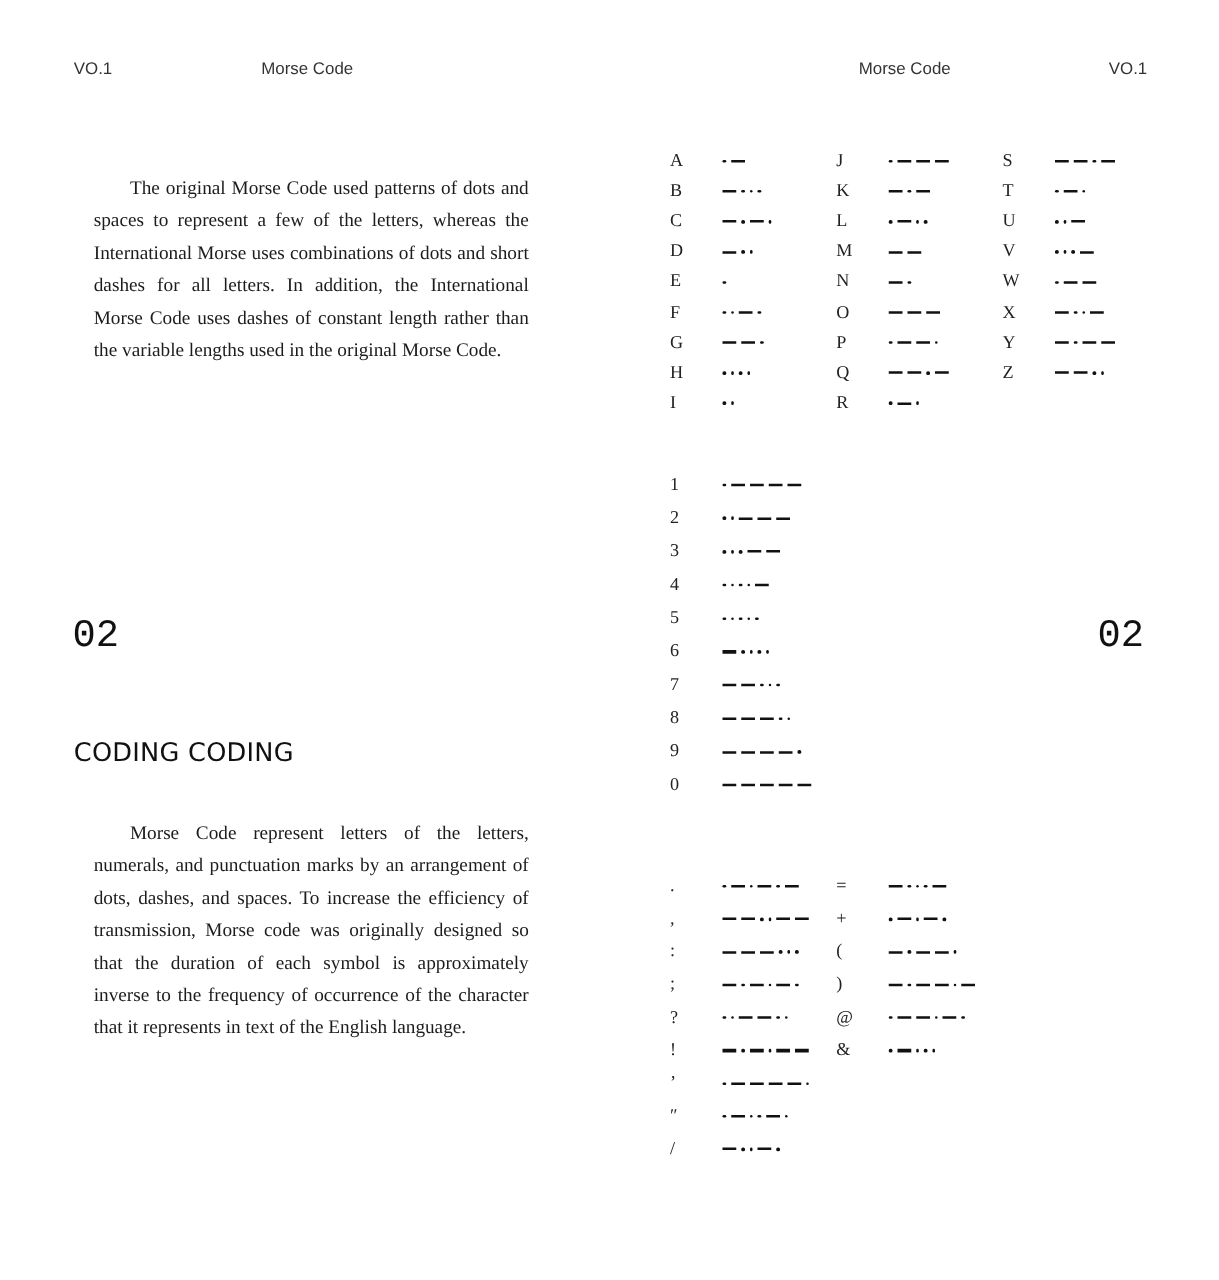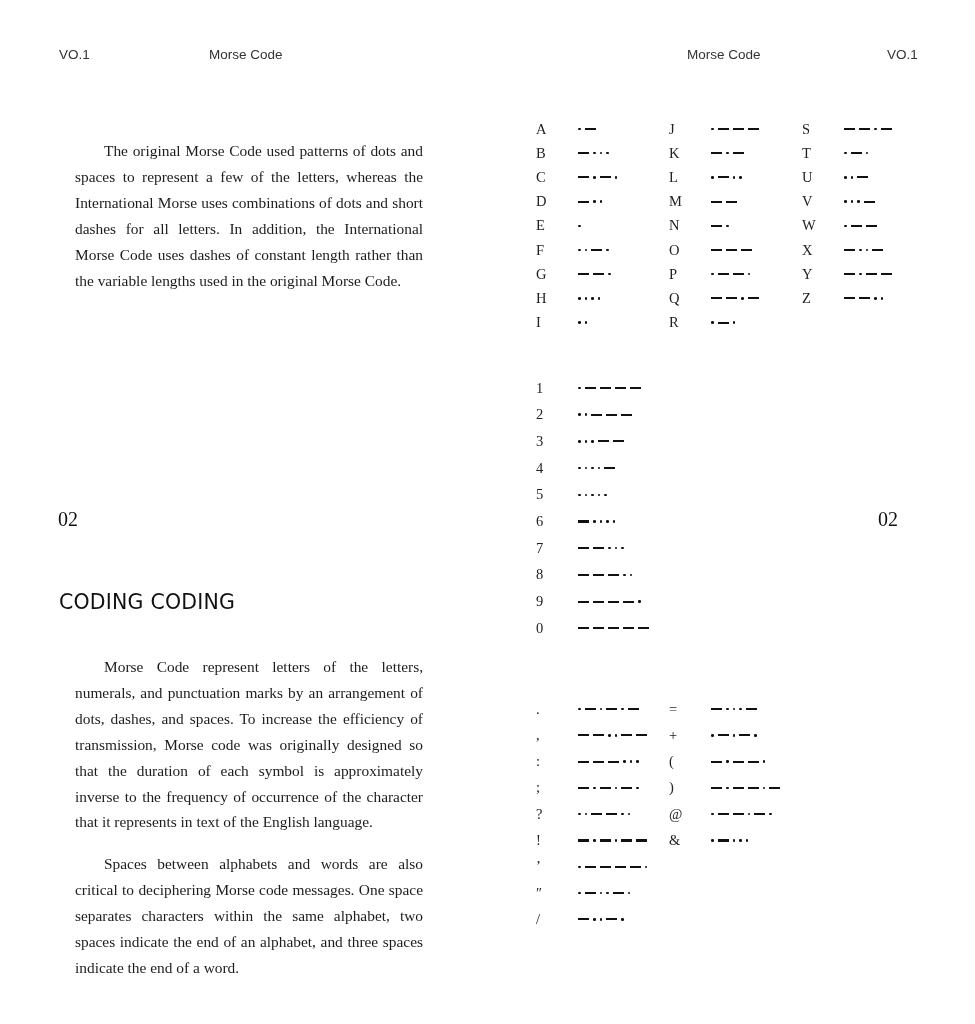--- a/index.html
+++ b/index.html
@@ -1,20 +1,20 @@
 <!DOCTYPE html>
 <html><head>
 <meta charset="utf-8">
 <style>
   html, body { margin: 0; padding: 0; background: #ffffff; }
   body { width: 975px; height: 1024px; position: relative; overflow: hidden; color: #1a1a1a; }
   .hdr { position: absolute; top: 47px; font-family: "Liberation Sans", sans-serif; font-size: 13.5px; color: #333; }
   .para { position: absolute; left: 59px; width: 380px; font-family: "Liberation Serif", serif; font-size: 15.4px; line-height: 25.9px; text-align: justify; color: #1c1c1c; }
   .para p { margin: 16px; text-indent: 29px; }
-  .bignum { position: absolute; top: 508px; font-family: Liberation Serif, serif; font-size: 20px; color: #111; }
+  .bignum { position: absolute; top: 492px; font-family: Liberation Mono, monospace; font-size: 31px; color: #111; }
   .section-title { position: absolute; left: 59px; top: 590px; font-family: "DejaVu Sans", sans-serif; font-size: 20.5px; color: #111; letter-spacing: 0.2px; }
   .table { position: absolute; }
   .row { position: absolute; height: 20px; display: flex; align-items: center; }
   .ch { font-family: "Liberation Serif", serif; font-size: 14.5px; width: 42px; color: #222; }
   .code { display: flex; align-items: center; gap: 4px; height: 20px; }
   .dot { width: 2.6px; height: 2.6px; background: #111; border-radius: 50%; }
   .dash { width: 11px; height: 2.2px; background: #111; }
 </style>
 </head>
 <body>
@@ -28,21 +28,20 @@
   <p>The original Morse Code used patterns of dots and spaces to represent a few of the letters, whereas the International Morse uses combinations of dots and short dashes for all letters. In addition, the International Morse Code uses dashes of constant length rather than the variable lengths used in the original Morse Code.</p>
 </div>
 
 <div class="bignum" style="left:58px">02</div>
 <div class="bignum" style="left:878px">02</div>
 
 <div class="section-title">CODING CODING</div>
 
 <div class="para" style="top:638px">
   <p>Morse Code represent letters of the letters, numerals, and punctuation marks by an arrangement of dots, dashes, and spaces. To increase the efficiency of transmission, Morse code was originally designed so that the duration of each symbol is approximately inverse to the frequency of occurrence of the character that it represents in text of the English language.</p>
-  <p>Spaces between alphabets and words are also critical to deciphering Morse code messages. One space separates characters within the same alphabet, two spaces indicate the end of an alphabet, and three spaces indicate the end of a word.</p>
 </div>
 
 <div id="letters-table" class="table" style="left:0;top:0">
     <div class="row" style="left: 536px; top: 119px;">
       <span class="ch">A</span>
       <span class="code" title=".-">
         <span class="dot"></span>
         <span class="dash"></span>
       </span>
     </div>

